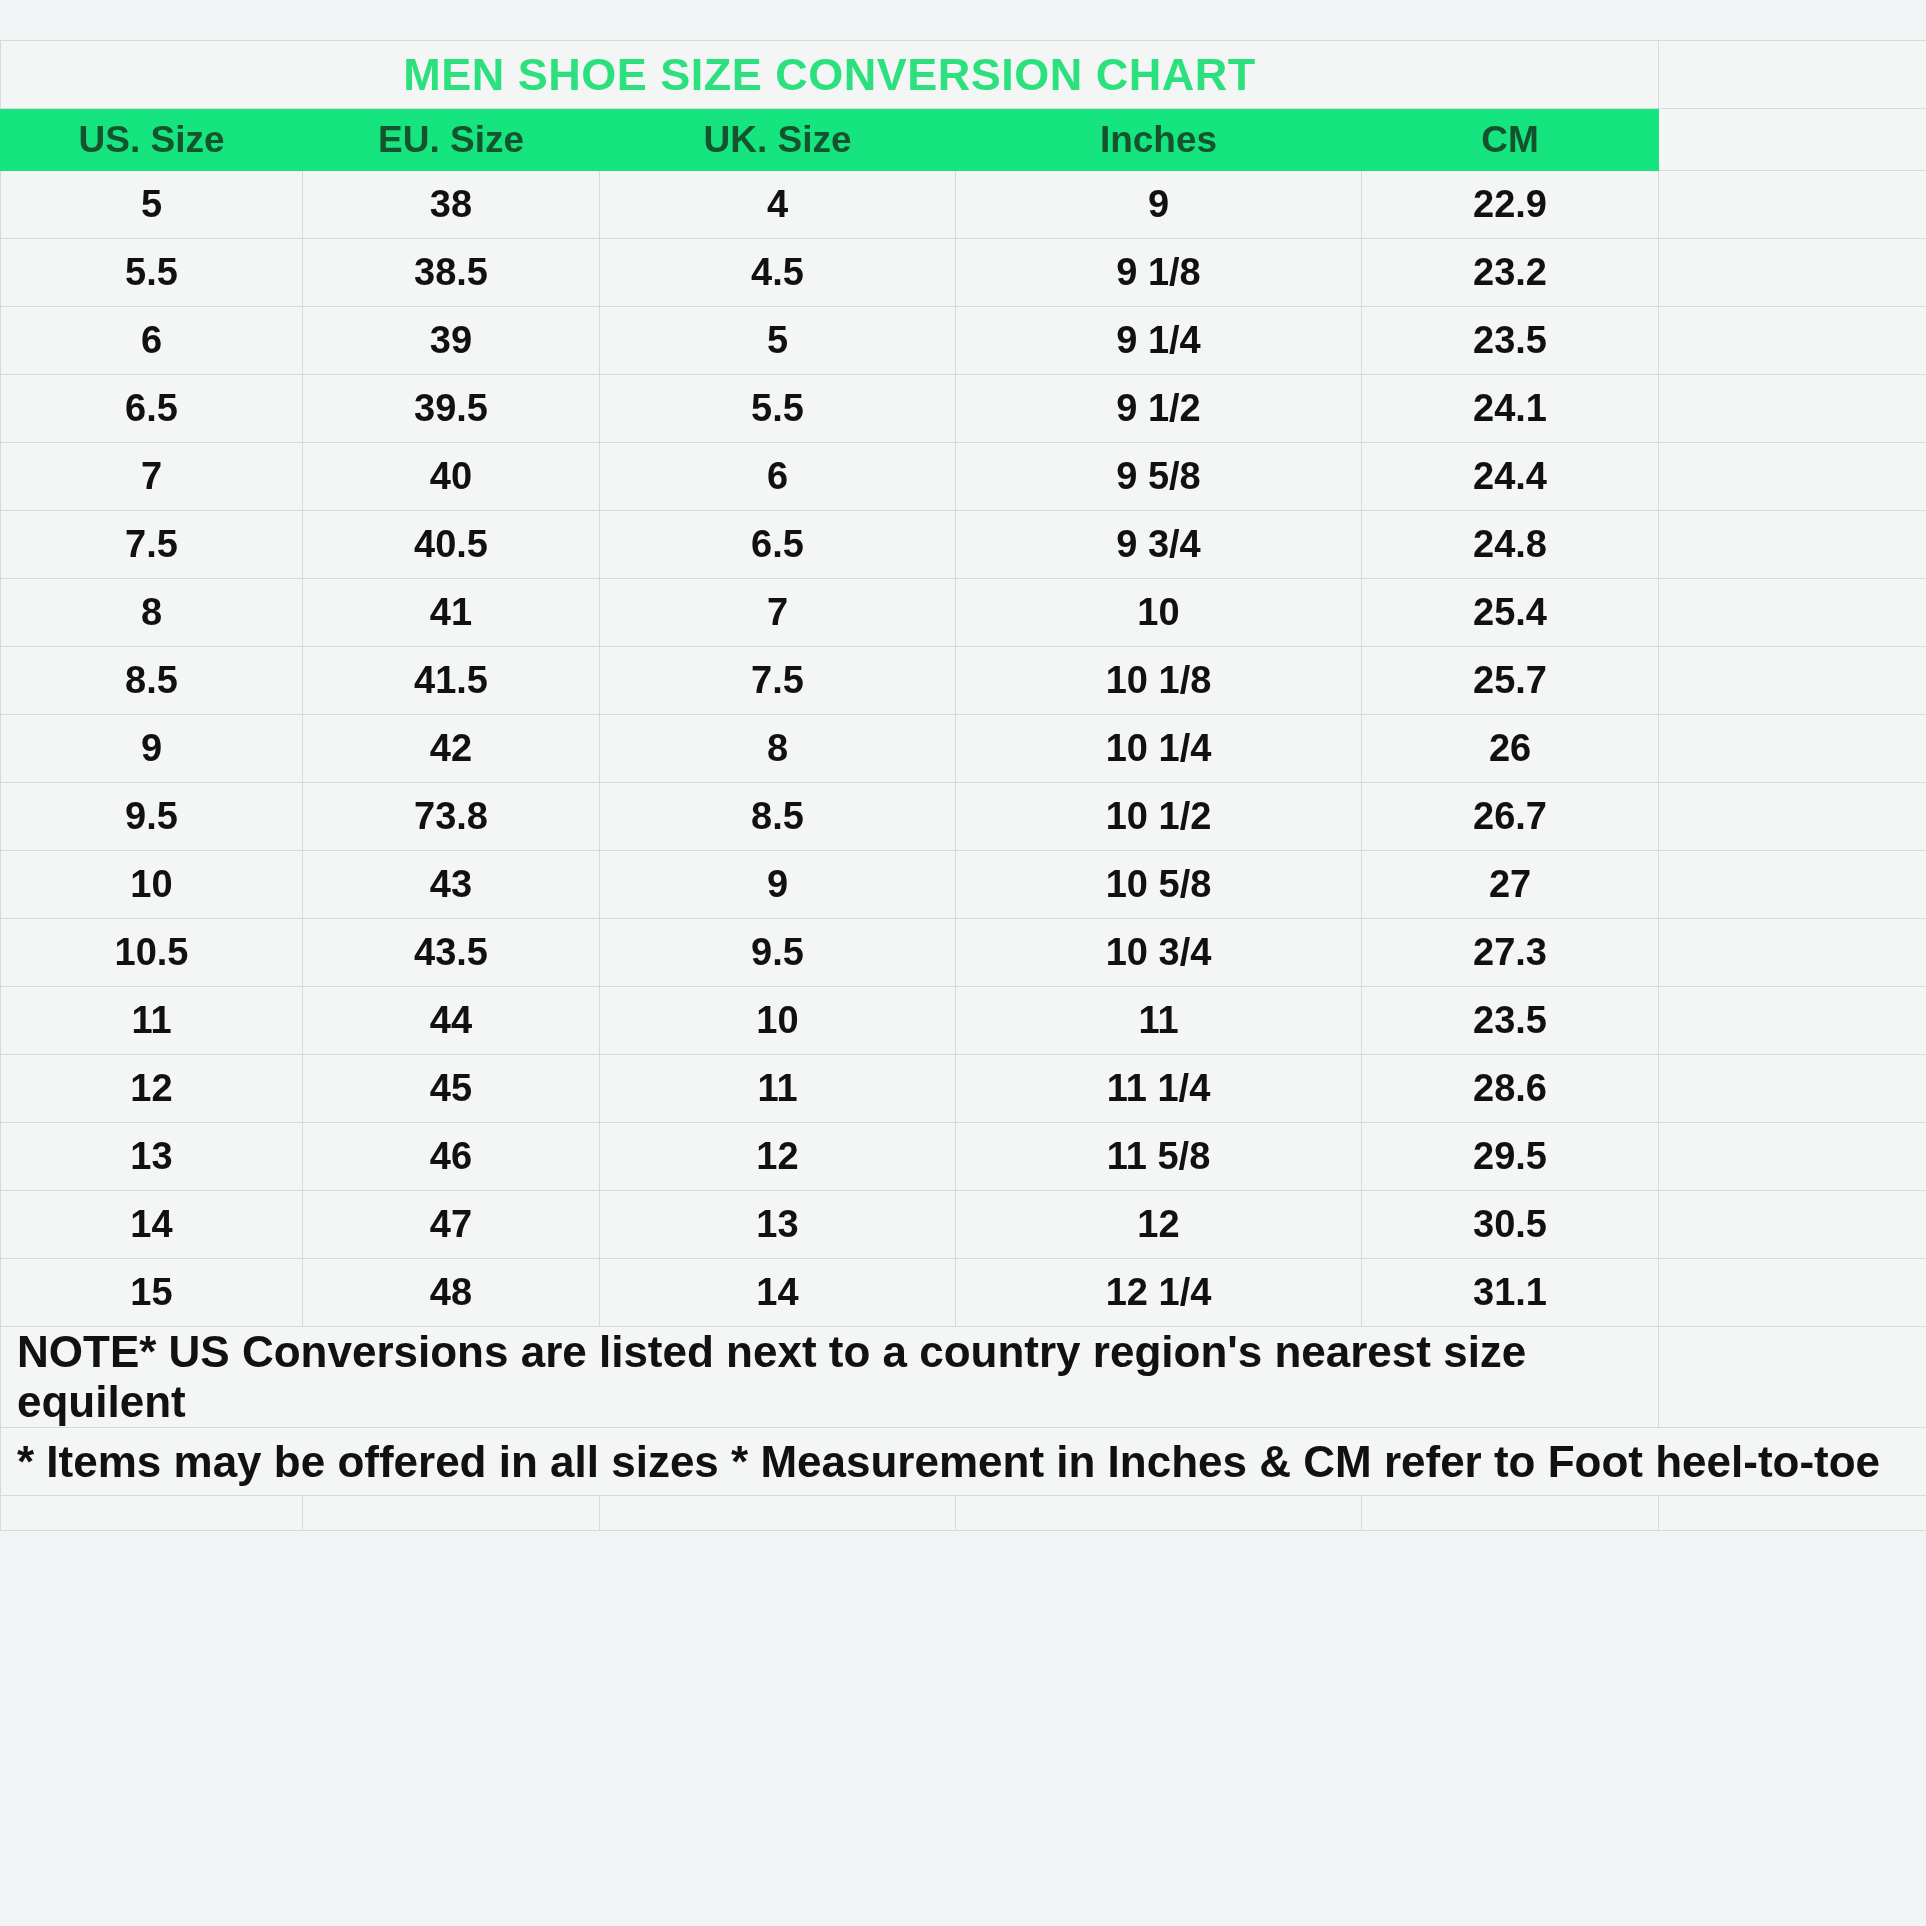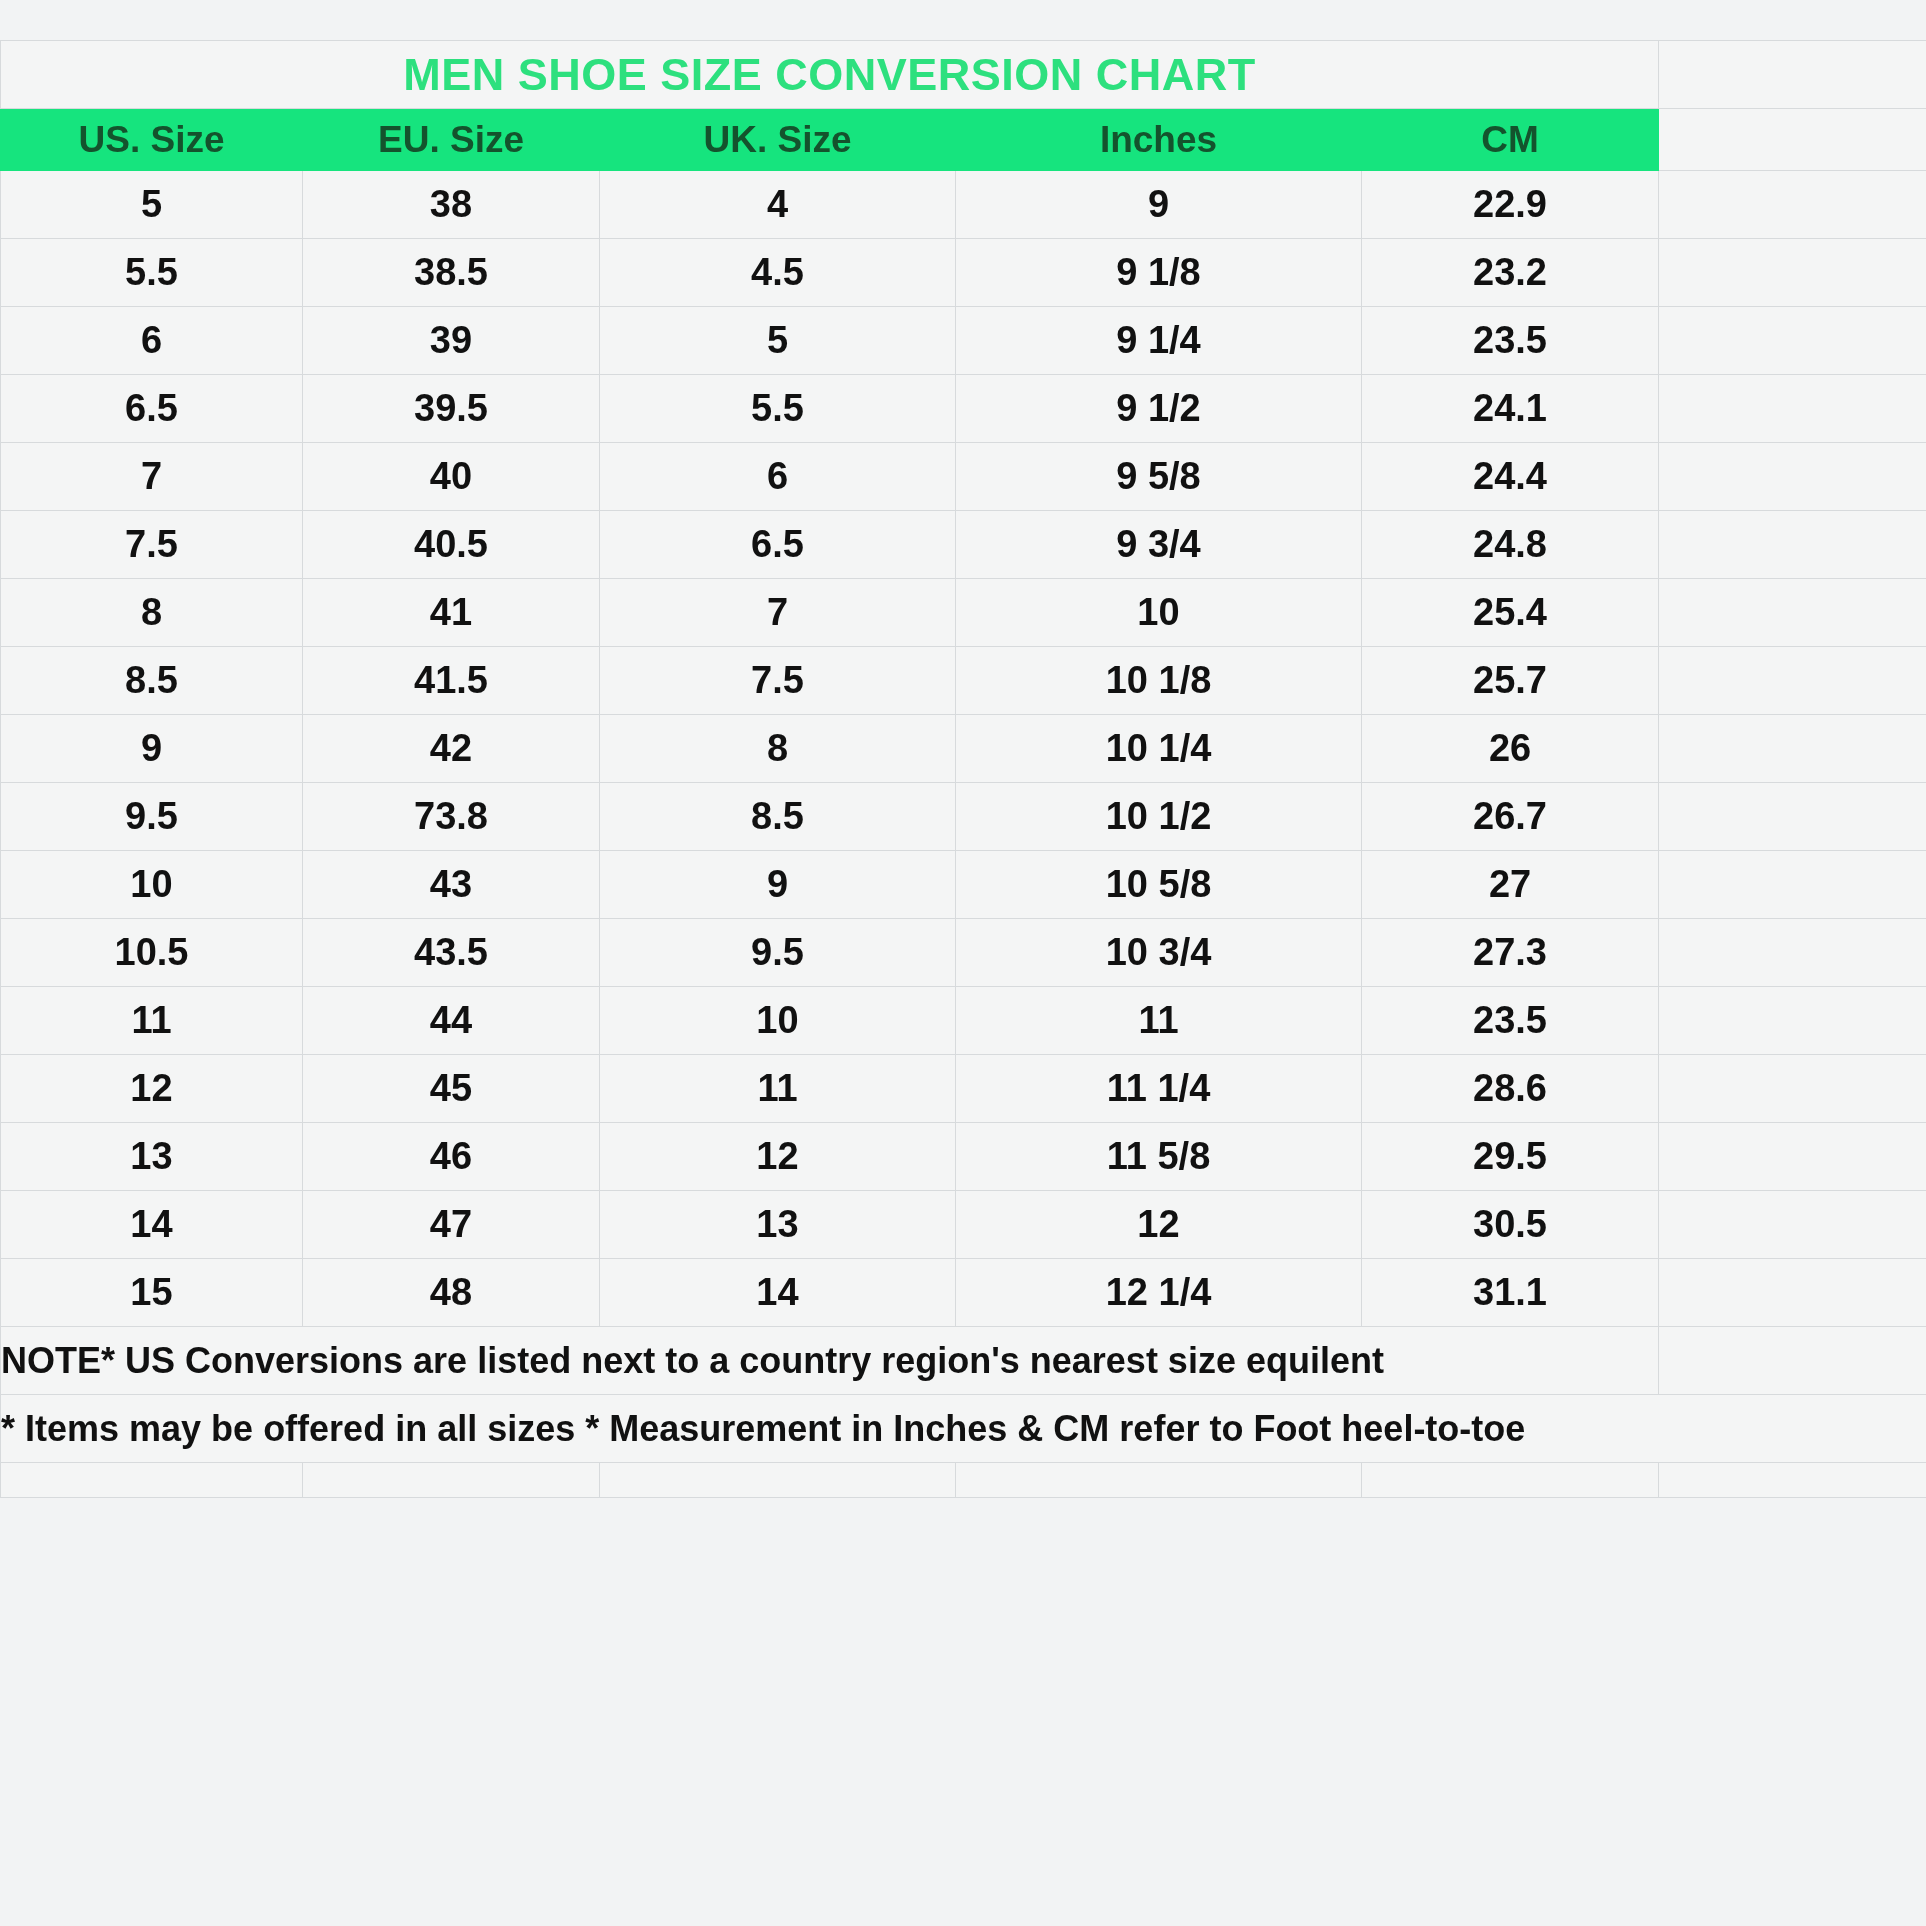--- a/index.html
+++ b/index.html
@@ -71,22 +71,23 @@
     background: #f4f5f5;
     border: 1px solid #d7dadc;
   }
   tr.data-row td {
     height: 67px;
     font-size: 38px;
     background: #f4f5f5;
   }
   tr.note-row td {
     height: 67px;
-    font-size: 36px;
+    font-size: 44px;
     text-align: left;
+    padding-left: 16px;
     background: #f4f5f5;
     border-left: 1px solid #d7dadc;
     border-right: 1px solid #d7dadc;
   }
   tr.tail-row td {
     height: 34px;
     background: #f4f5f5;
   }
   .note2 { text-align: left; }
 </style>

